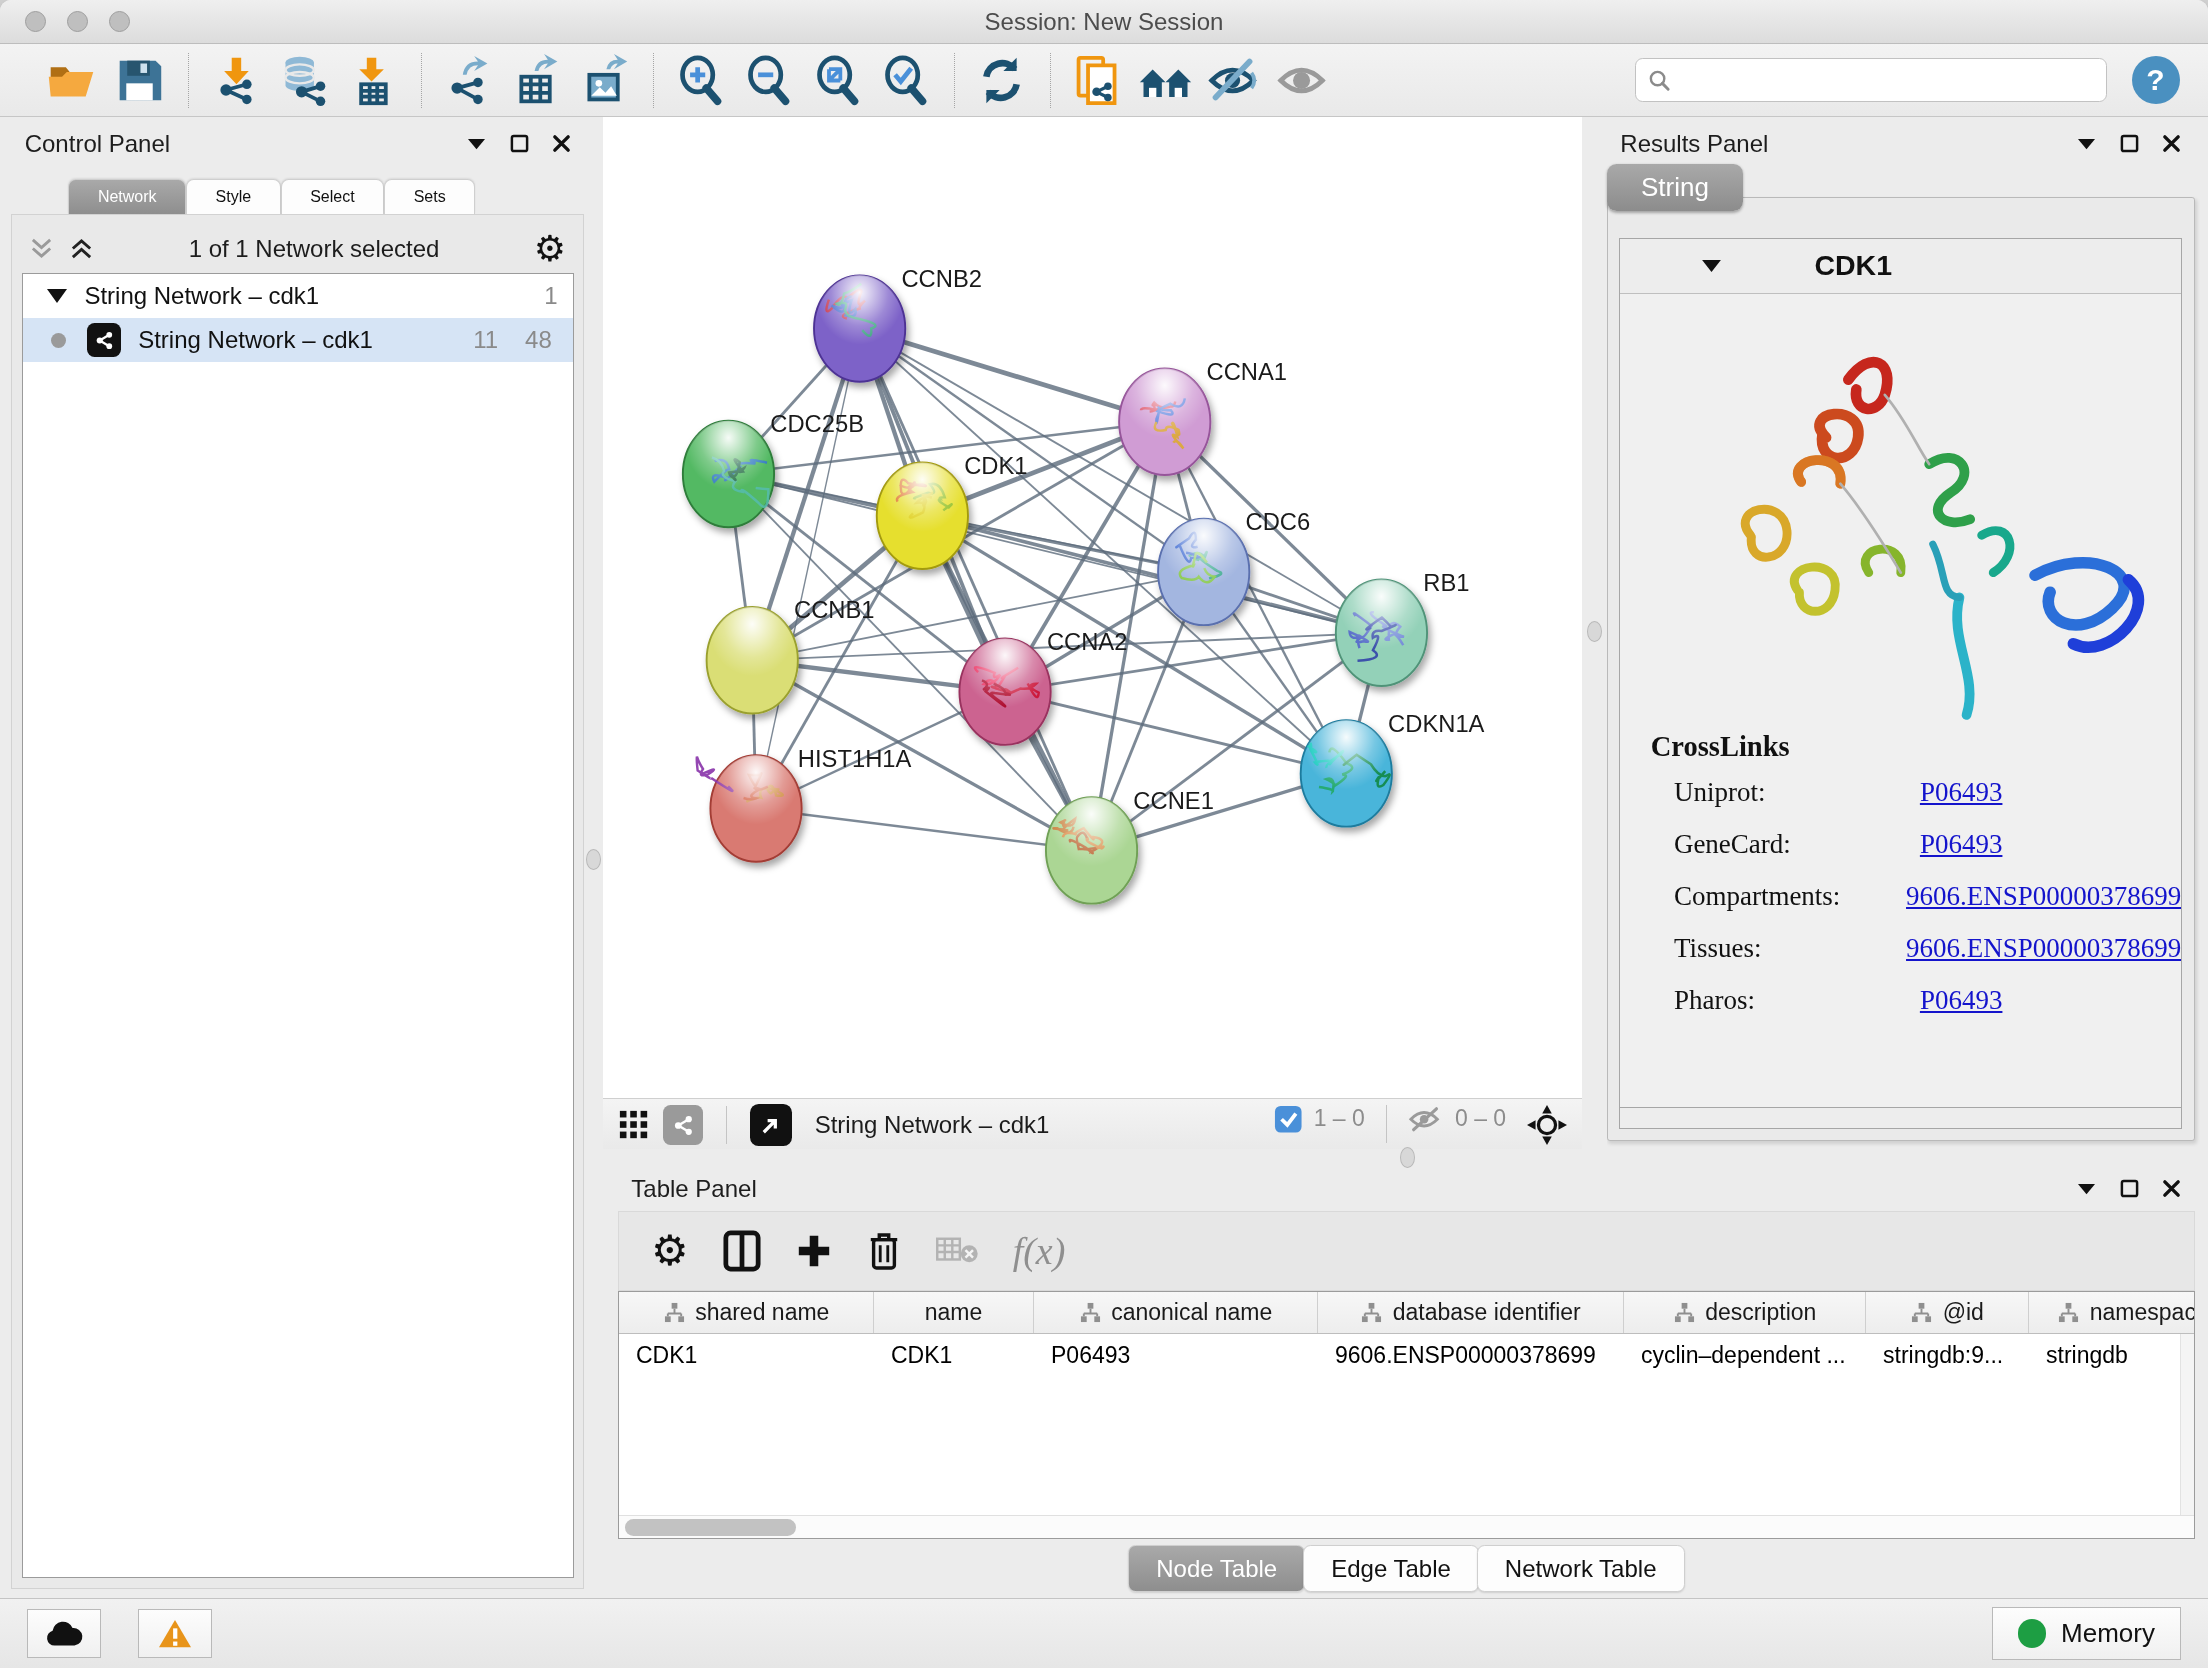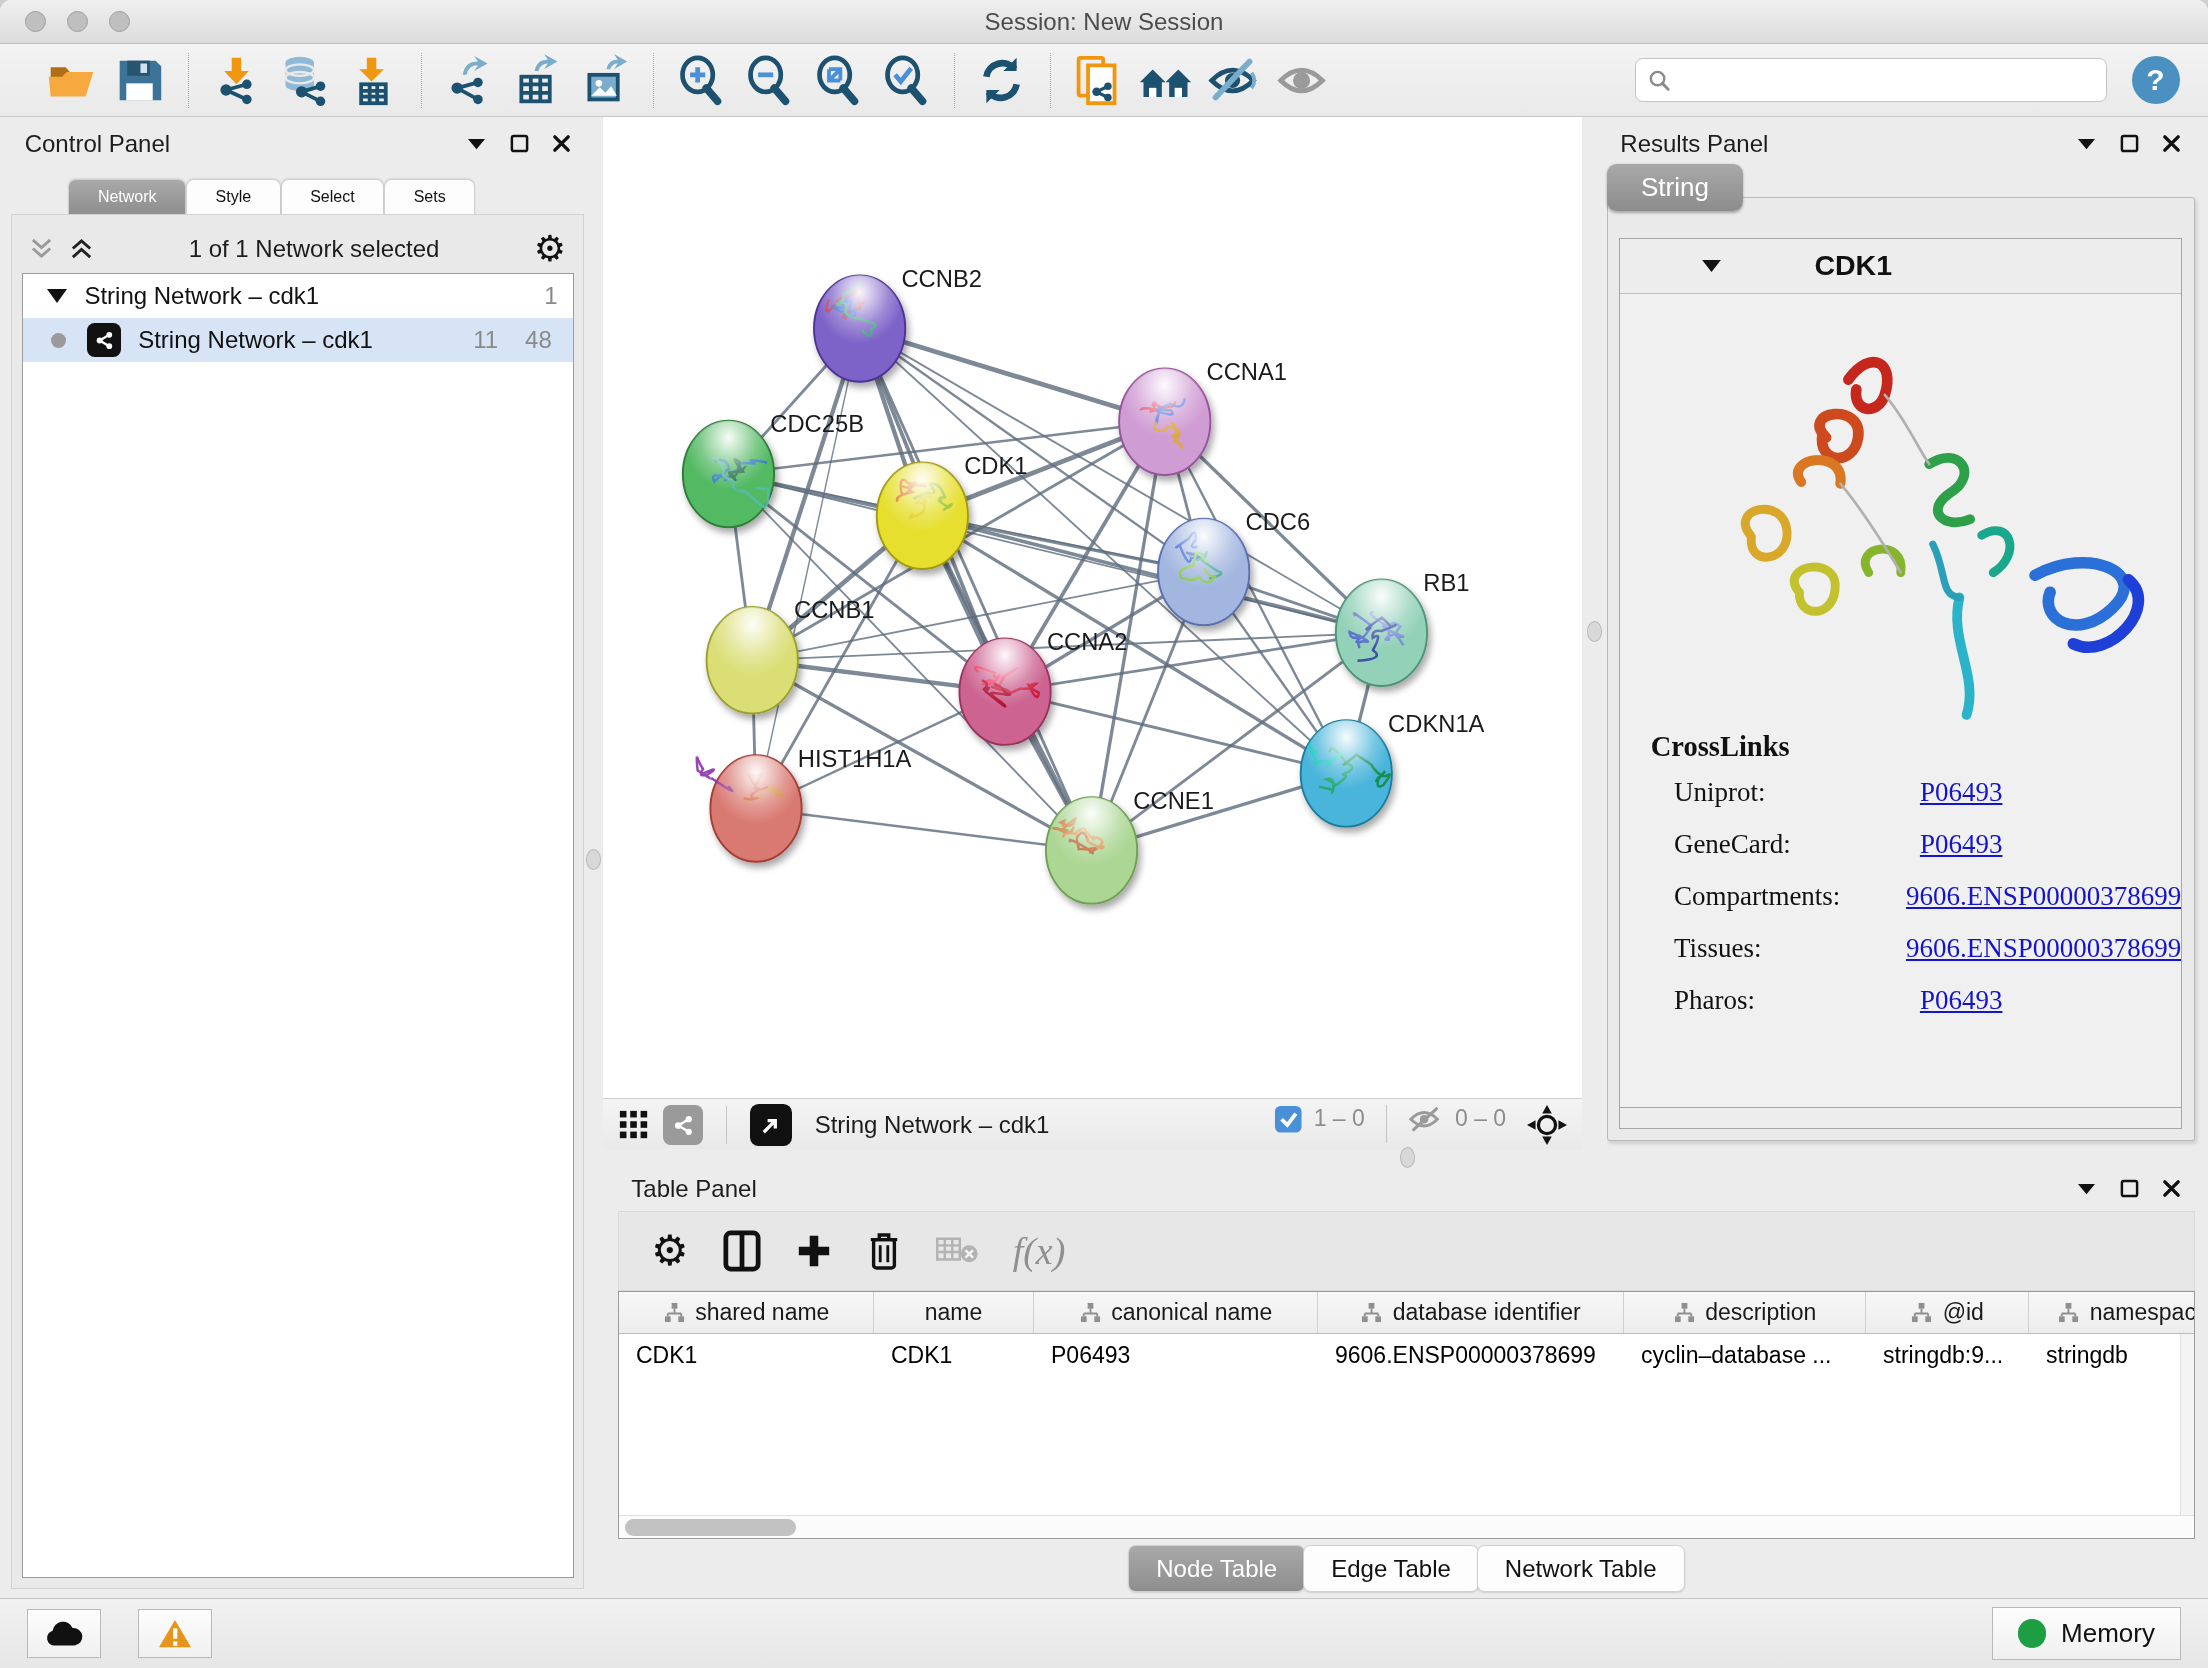--- a/index.html
+++ b/index.html
@@ -749,21 +749,21 @@
                 </svg>
                 <span>namespace</span>
               </div>
             </div>
           <div id="table-rows">
               <div class="trow">
                 <div class="td" style="width: 255px;">CDK1</div>
                 <div class="td" style="width: 160px;">CDK1</div>
                 <div class="td" style="width: 284px;">P06493</div>
                 <div class="td" style="width: 306px;">9606.ENSP00000378699</div>
-                <div class="td" style="width: 242px;">cyclin–database ...</div>
+                <div class="td" style="width: 242px;">cyclin–dependent ...</div>
                 <div class="td" style="width: 163px;">stringdb:9...</div>
                 <div class="td" style="width: 209px;">stringdb</div>
               </div>
             </div>
           <div class="table-fill"></div>
           <div class="hscroll">
               <span class="hthumb"></span>
             </div>
           <div class="vscroll"></div>
         </div>

